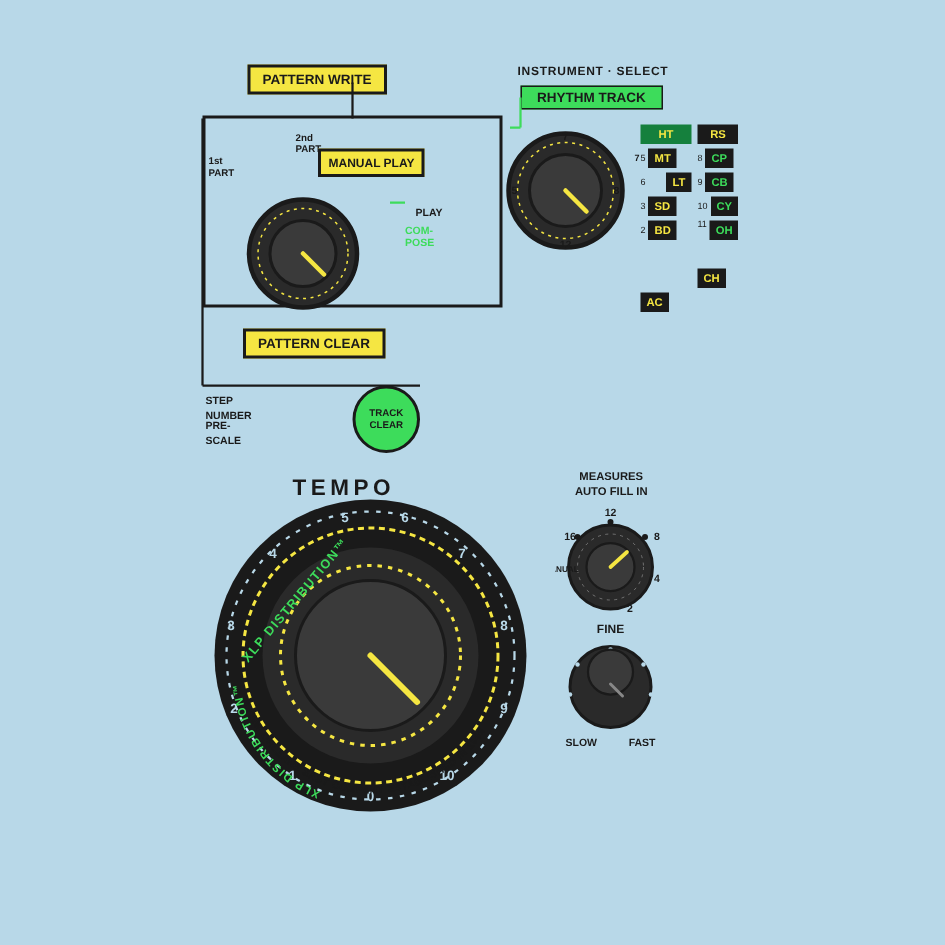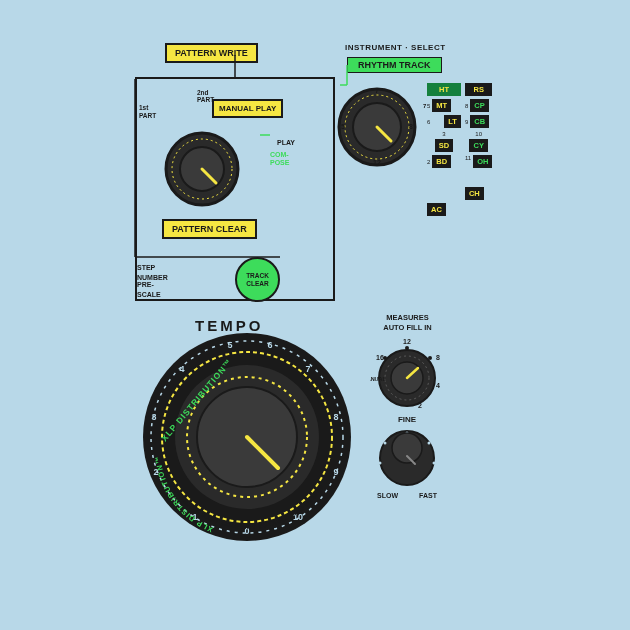--- a/index.html
+++ b/index.html
@@ -29,21 +29,21 @@
 <body>
 
 <div class="device">
 
   <div style="position:absolute; top:8px; left:230px; font-size:8px; font-weight:bold; color:#1a1a1a; letter-spacing:0.5px;">INSTRUMENT · SELECT</div>
 
   <div style="position:absolute; top:22px; left:232px; background:#3ddc5b; border:1.5px solid #1a1a1a; padding:2px 10px; font-size:9px; font-weight:bold; color:#1a1a1a;">RHYTHM TRACK</div>
 
   <div style="position:absolute; top:8px; left:50px; background:#f5e642; border:2px solid #1a1a1a; padding:3px 8px; font-size:9px; font-weight:bold; color:#1a1a1a;">PATTERN WRITE</div>
 
-  <div style="position:absolute; top:42px; left:20px; width:200px; height:224px; border:2px solid #1a1a1a;">
+  <div style="position:absolute; top:42px; left:20px; width:200px; height:128px; border:2px solid #1a1a1a;">
 
     <div style="position:absolute; top:25px; left:2px; font-size:6.5px; font-weight:bold; color:#1a1a1a; line-height:1.3;">1st<br>PART</div>
 
     <div style="position:absolute; top:10px; left:60px; font-size:6.5px; font-weight:bold; color:#1a1a1a;">2nd<br>PART</div>
 
     <div style="position:absolute; top:20px; left:75px; background:#f5e642; border:2px solid #1a1a1a; padding:3px 5px; font-size:8px; font-weight:bold; color:#1a1a1a;">MANUAL PLAY</div>
 
     <div style="position:absolute; top:60px; left:140px; font-size:7px; font-weight:bold; color:#1a1a1a;">PLAY</div>
 
     <div style="position:absolute; top:72px; left:133px; font-size:7px; font-weight:bold; color:#3ddc5b; line-height:1.1;">COM-<br>POSE</div>
@@ -100,25 +100,25 @@
 
     <div style="display:flex; align-items:center; gap:14px;">
       <span style="font-size:6px; color:#1a1a1a;">6</span>
       <div style="background:#1a1a1a; color:#f5e642; font-size:7.5px; font-weight:bold; padding:2px 4px;">LT</div>
     </div>
     <div style="display:flex; align-items:center; gap:2px;">
       <span style="font-size:6px; color:#1a1a1a;">9</span>
       <div style="background:#1a1a1a; color:#3ddc5b; font-size:7.5px; font-weight:bold; padding:2px 4px;">CB</div>
     </div>
 
-    <div style="display:flex; align-items:center; gap:2px;flex-direction:column;">
+    <div style="display:flex; align-items:center; gap:2px;">
       <span style="font-size:6px; color:#1a1a1a;">3</span>
       <div style="background:#1a1a1a; color:#f5e642; font-size:7.5px; font-weight:bold; padding:2px 4px;">SD</div>
     </div>
-    <div style="display:flex; align-items:center; gap:2px;flex-direction:column;">
+    <div style="display:flex; align-items:center; gap:2px;">
       <span style="font-size:6px; color:#1a1a1a;">10</span>
       <div style="background:#1a1a1a; color:#3ddc5b; font-size:7.5px; font-weight:bold; padding:2px 4px;">CY</div>
     </div>
 
     <div style="display:flex; align-items:center; gap:2px;">
       <span style="font-size:6px; color:#1a1a1a;">2</span>
       <div style="background:#1a1a1a; color:#f5e642; font-size:7.5px; font-weight:bold; padding:2px 4px;">BD</div>
     </div>
     <div style="display:flex; align-items:flex-start; gap:2px;">
       <span style="font-size:6px; color:#1a1a1a;">11</span>

